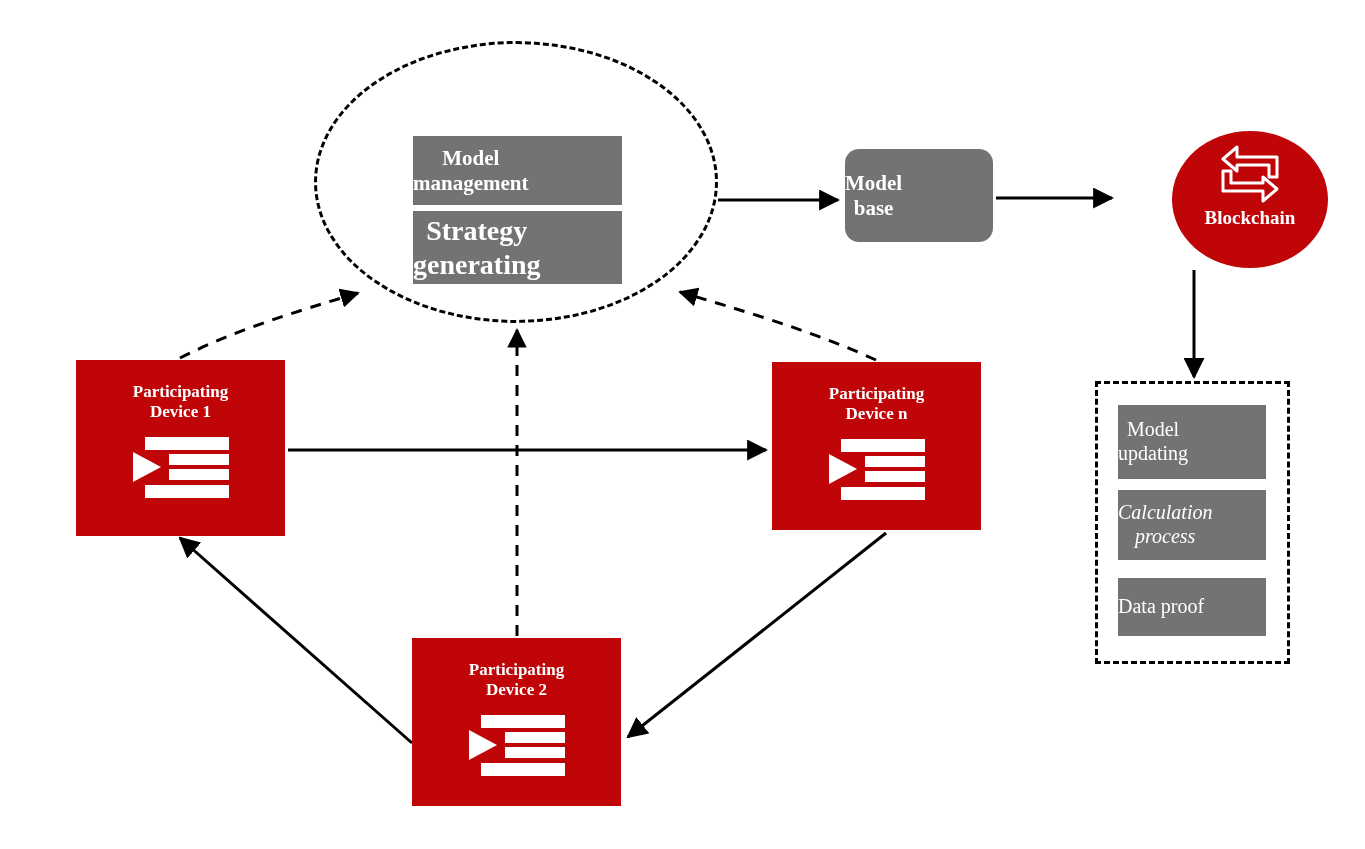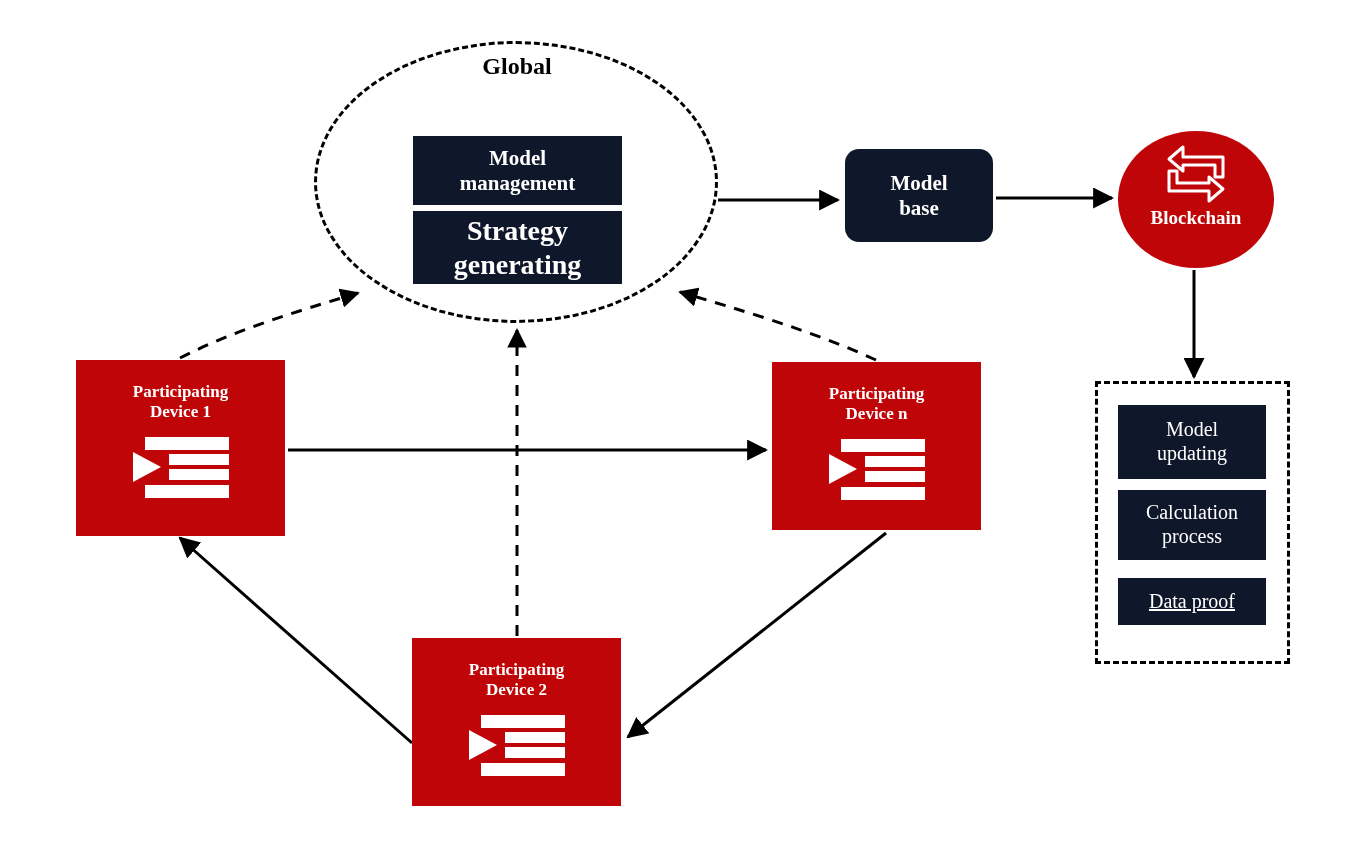--- a/index.html
+++ b/index.html
@@ -23,25 +23,25 @@
     left: 0;
     top: 0;
     width: 1365px;
     height: 849px;
     pointer-events: none;
   }
 
   
   .red-box {
     position: absolute;
-    background: #0f172a;
+    background: #737373;
     color: #FFFFFF;
     display: flex;
     align-items: center;
-    justify-content: center;
+    justify-content: flex-start;
     text-align: center;
     line-height: 1.18;
     box-sizing: border-box;
   }
   .bold-serif {
     font-weight: bold;
   }
 
   
   #ellipse-global {
@@ -78,21 +78,21 @@
   
   #box-model-base {
     left: 845px; top: 149px; width: 148px; height: 93px;
     border-radius: 14px;
     font-size: 21px;
   }
 
   
   #node-blockchain {
     position: absolute;
-    left: 1118px; top: 131px;
+    left: 1172px; top: 131px;
     width: 156px; height: 137px;
     background: #C00508;
     border-radius: 50%;
     display: flex;
     flex-direction: column;
     align-items: center;
     justify-content: flex-start;
     box-sizing: border-box;
     padding-top: 12px;
   }
@@ -115,21 +115,21 @@
   }
   .ledger-item {
     position: absolute;
     left: 1118px;
     width: 148px;
     font-size: 20px;
     font-weight: normal;
   }
   #ledger-model-updating   { top: 405px; height: 74px; }
   #ledger-calculation      { top: 490px; height: 70px; }
-  #ledger-data-proof       { top: 578px; height: 47px; text-decoration: underline; }
+  #ledger-data-proof       { top: 578px; height: 58px; }
 
   
   .device {
     position: absolute;
     background: #C00508;
     box-sizing: border-box;
     display: flex;
     flex-direction: column;
     align-items: center;
     padding-top: 22px;
@@ -177,21 +177,20 @@
     <path d="M 288 450 L 766 450" fill="none" stroke="#000000" stroke-width="3" marker-end="url(#arrow-solid)"></path>
 
     <path d="M 886 533 L 628 737" fill="none" stroke="#000000" stroke-width="3" marker-end="url(#arrow-solid)"></path>
 
     <path d="M 412 743 L 180 538" fill="none" stroke="#000000" stroke-width="3" marker-end="url(#arrow-solid)"></path>
   </svg>
 
   <div id="ellipse-global"></div>
 
   <div id="global-title">
-    <div>Global</div>
   </div>
 
   <div id="box-model-management" class="red-box bold-serif">
     <span style="white-space:pre-line;">Model
 management</span>
   </div>
 
   <div id="box-strategy-generating" class="red-box bold-serif">
     <span style="white-space:pre-line;">Strategy
 generating</span>
@@ -213,21 +212,21 @@
   </div>
 
   <div id="ledger-box"></div>
 
   <div id="ledger-model-updating" class="red-box ledger-item">
     <span style="white-space:pre-line;">Model
 updating</span>
   </div>
 
   <div id="ledger-calculation" class="red-box ledger-item">
-    <span style="white-space:pre-line;">Calculation
+    <span style="white-space:pre-line;font-style:italic;">Calculation
 process</span>
   </div>
 
   <div id="ledger-data-proof" class="red-box ledger-item">
     <span style="white-space:pre-line;">Data proof</span>
   </div>
 
   <div id="device-1" class="device">
     <div class="device-label">Participating
 Device 1</div>

